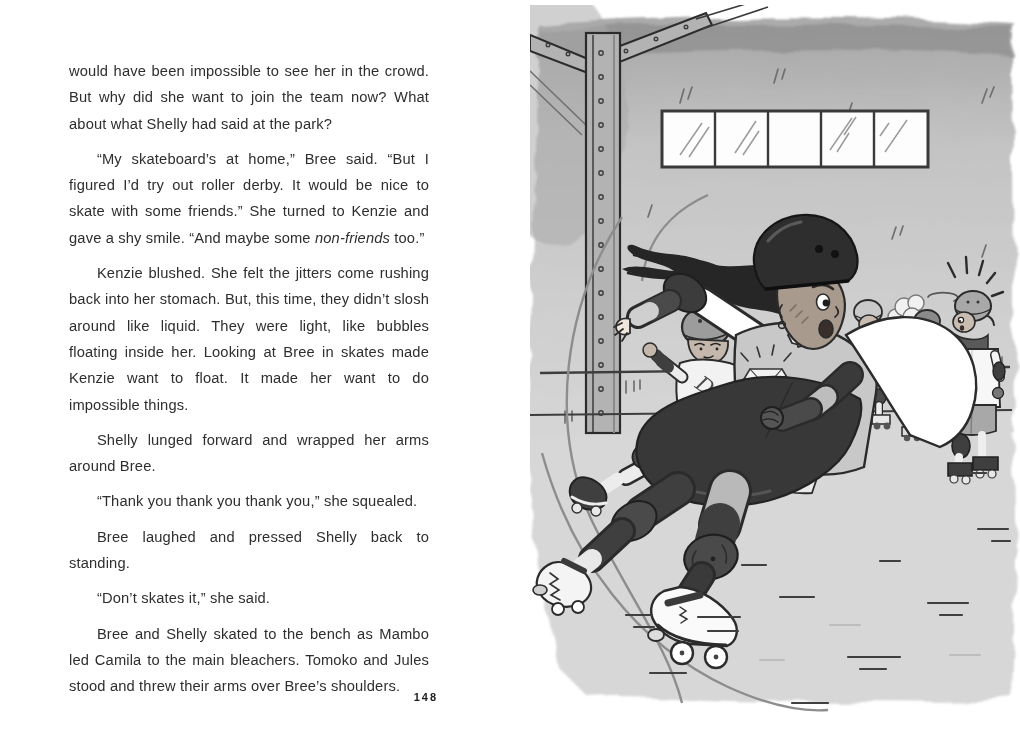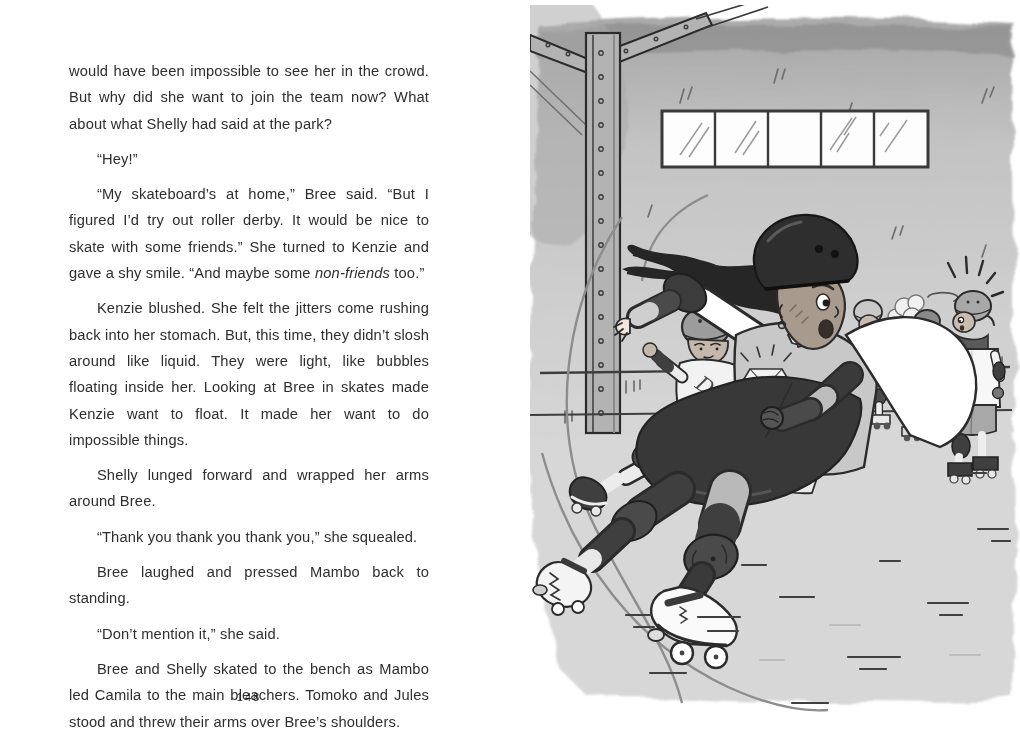--- a/index.html
+++ b/index.html
@@ -7,42 +7,41 @@
        font-family:"Liberation Sans",sans-serif;}
   .spread{position:absolute;inset:0;background:#ffffff;}
   
   .left-page{position:absolute;left:0;top:0;width:470px;height:742px;}
   .text-block{position:absolute;left:60px;top:49px;width:378px;
        font-size:14.7px;line-height:26.3px;color:#2e2e2e;letter-spacing:.15px;
        text-align:justify;}
   .text-block p{margin:9px;text-indent:1.9em;}
   .text-block p.no-indent{text-indent:0;}
   .text-block em{}
-  .page-number{position:absolute;left:60px;top:691px;width:378px;text-align:center;
-       font-size:11px;font-weight:normal;letter-spacing:2px;color:#1d1d1d;}
+  .page-number{position:absolute;left:60px;top:691px;width:378px;text-align:right;
+       font-size:11px;font-weight:bold;letter-spacing:2px;color:#1d1d1d;}
   
   .right-page{position:absolute;left:520px;top:0;width:500px;height:742px;}
   .illo{position:absolute;left:10px;top:5px;}
   svg text{user-select:none;}
 </style>
 </head>
 <body>
 
 <div class="spread">
 
   <div class="left-page">
     <div class="text-block">
         <p class="no-indent">would have been impossible to see her in the crowd. But why did she want to join the team now? What about what Shelly had said at the park?</p>
-        <p>“Hey!”</p>
         <p>“My skateboard’s at home,” Bree said. “But I figured I’d try out roller derby. It would be nice to skate with some friends.” She turned to Kenzie and gave a shy smile. “And maybe some <em>non-friends</em> too.”</p>
         <p>Kenzie blushed. She felt the jitters come rushing back into her stomach. But, this time, they didn’t slosh around like liquid. They were light, like bubbles floating inside her. Looking at Bree in skates made Kenzie want to float. It made her want to do impossible things.</p>
         <p>Shelly lunged forward and wrapped her arms around Bree.</p>
         <p>“Thank you thank you thank you,” she squealed.</p>
-        <p>Bree laughed and pressed Mambo back to standing.</p>
-        <p>“Don’t mention it,” she said.</p>
+        <p>Bree laughed and pressed Shelly back to standing.</p>
+        <p>“Don’t skates it,” she said.</p>
         <p>Bree and Shelly skated to the bench as Mambo led Camila to the main bleachers. Tomoko and Jules stood and threw their arms over Bree’s shoulders.</p>
       </div>
     <div class="page-number">148</div>
   </div>
 
   <div class="right-page">
     <svg class="illo" width="490" height="710" viewBox="0 0 490 710" role="img" aria-label="Black-and-white illustration of an indoor roller-derby rink in a warehouse: a girl in a dark helmet with long flowing hair skates fast in the foreground wearing a scrimmage vest with a diamond logo; a second skater strides behind her, and three skaters beside the rink barrier look on in surprise.">
       <defs>
         <linearGradient id="wallGrad" x1="0" y1="0" x2="0" y2="1">
           <stop offset="0" stop-color="#a6a6a6"></stop>

